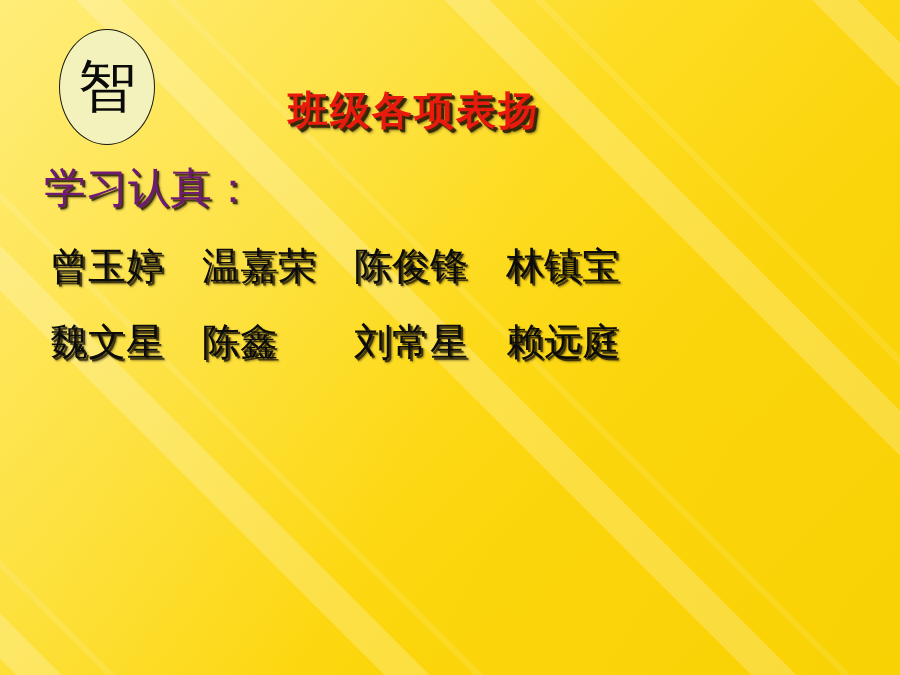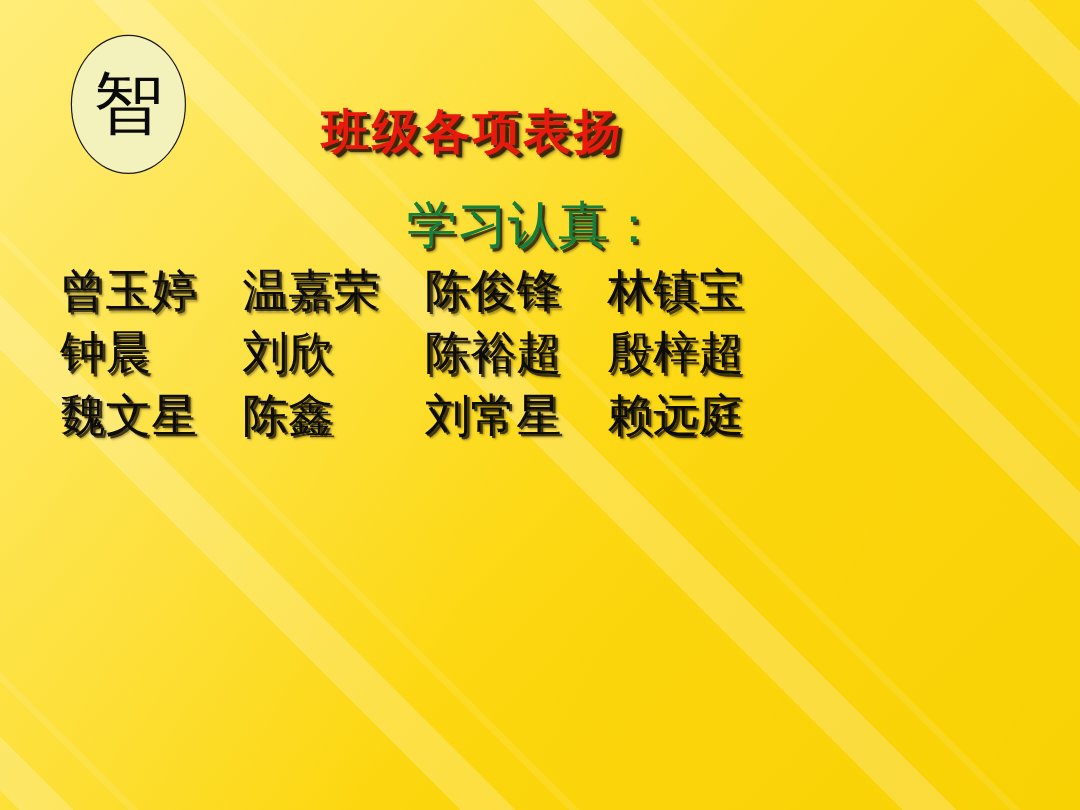--- a/index.html
+++ b/index.html
@@ -74,21 +74,21 @@
     font-size: 58px;
     line-height: 1;
     color: #0a0a0a;
     font-weight: 400;
     transform: translateY(-1px);
   }
 
   
   .title {
     position: absolute;
-    left: 268px;
+    left: 288px;
     top: 90px;
     font-family: Liberation Sans, sans-serif;
     font-size: 40px;
     line-height: 1;
     font-weight: bold;
     color: #E8190D;
     letter-spacing: 2px;
     text-shadow:
        2px 2px 0 #3b2a05,
        3px 3px 1px rgba(20,14,2,0.85),
@@ -100,39 +100,39 @@
   .body-block {
     position: absolute;
     left: 44px;
     top: 160px;
     width: 800px;
   }
   .subhead {
     font-family: "DejaVu Serif", "Liberation Serif", serif;
     font-size: 42px;
     line-height: 56px;
-    color: #15803d;
+    color: #701a75;
     font-weight: 400;
     white-space: pre;
     text-shadow:
        2px 2px 0 rgba(30,22,4,0.75),
        3px 3px 2px rgba(30,22,4,0.45);
-    text-align: center;
   }
   .name-row {
     font-family: "DejaVu Serif", "Liberation Serif", serif;
     font-size: 38px;
     line-height: 52px;
     color: #0c0c0c;
     font-weight: 400;
     white-space: pre;
     padding-left: 6px;
     text-shadow:
        2px 2px 0 rgba(30,22,4,0.78),
        3px 3px 2px rgba(30,22,4,0.42);
+    margin-top: 24px;
   }
 </style>
 </head>
 <body>
 
 <div id="slide">
 
   <div class="bg-base"></div>
   <div class="bg-stripes"></div>
   <div class="bg-wash"></div>
@@ -140,17 +140,16 @@
   <div class="badge">
     <span class="badge-char">智</span>
   </div>
 
   <div class="title">班级各项表扬</div>
 
   <div class="body-block">
     <div class="subhead">学习认真：</div>
 
     <div class="name-row">曾玉婷　温嘉荣　陈俊锋　林镇宝</div>
-    <div class="name-row">钟晨　　刘欣　　陈裕超　殷梓超</div>
     <div class="name-row">魏文星　陈鑫　　刘常星　赖远庭</div>
   </div>
 
 </div>
 
 </body></html>

